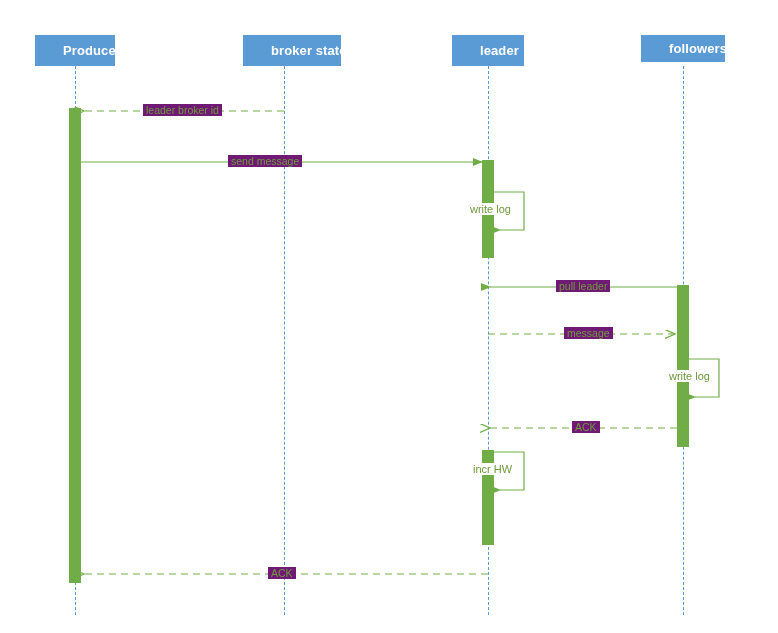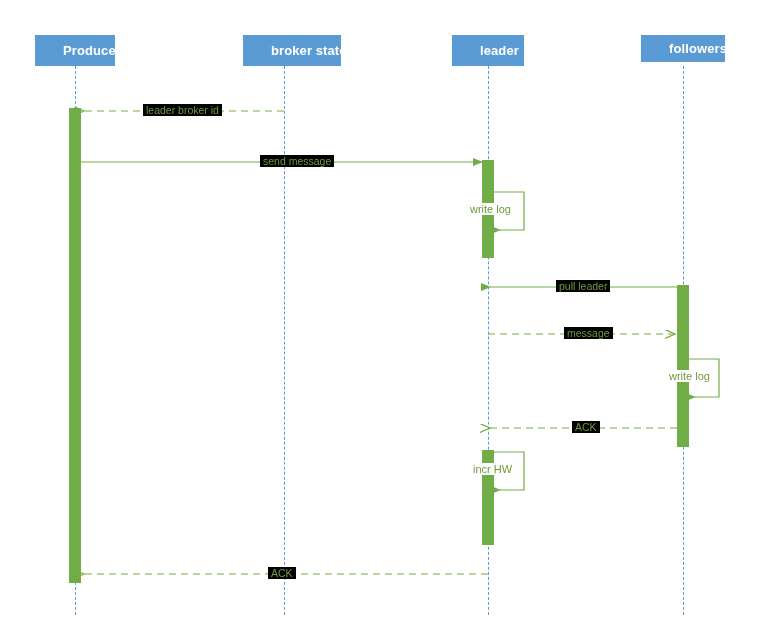--- a/index.html
+++ b/index.html
@@ -47,21 +47,21 @@
   .activation {
     position: absolute;
     background: #70AD47;
     width: 12px;
   }
 
   .msg-label {
     position: absolute;
     color: #6E9A3C;
     font-size: 10.5px;
-    background: #000000;
+    background: #701a75;
     padding: 0 3px;
     white-space: nowrap;
     line-height: 12px;
   }
 
   .self-label {
     position: absolute;
     color: #6E9A3C;
     font-size: 11px;
     background: #ffffff;
@@ -140,21 +140,21 @@
 
     <line x1="677" y1="428" x2="490" y2="428" stroke="#70AD47" stroke-width="1.2" stroke-dasharray="7,5" marker-end="url(#open-left)"></line>
 
     <path d="M 494 452 L 524 452 L 524 490 L 500 490" fill="none" stroke="#70AD47" stroke-width="1.2" marker-end="url(#filled-left)"></path>
 
     <line x1="488" y1="574" x2="84" y2="574" stroke="#70AD47" stroke-width="1.2" stroke-dasharray="7,5" marker-end="url(#open-left)"></line>
   </svg>
 
   <div class="msg-label" style="left:143px; top:104px;">leader broker id</div>
 
-  <div class="msg-label" style="left:260px; top:155px;">send message</div>
+  <div class="msg-label" style="left:228px; top:155px;">send message</div>
 
   <div class="self-label" style="left:468px; top:203px;">write log</div>
 
   <div class="msg-label" style="left:556px; top:280px;">pull leader</div>
 
   <div class="msg-label" style="left:564px; top:327px;">message</div>
 
   <div class="self-label" style="left:667px; top:370px;">write log</div>
 
   <div class="msg-label" style="left:572px; top:421px;">ACK</div>

